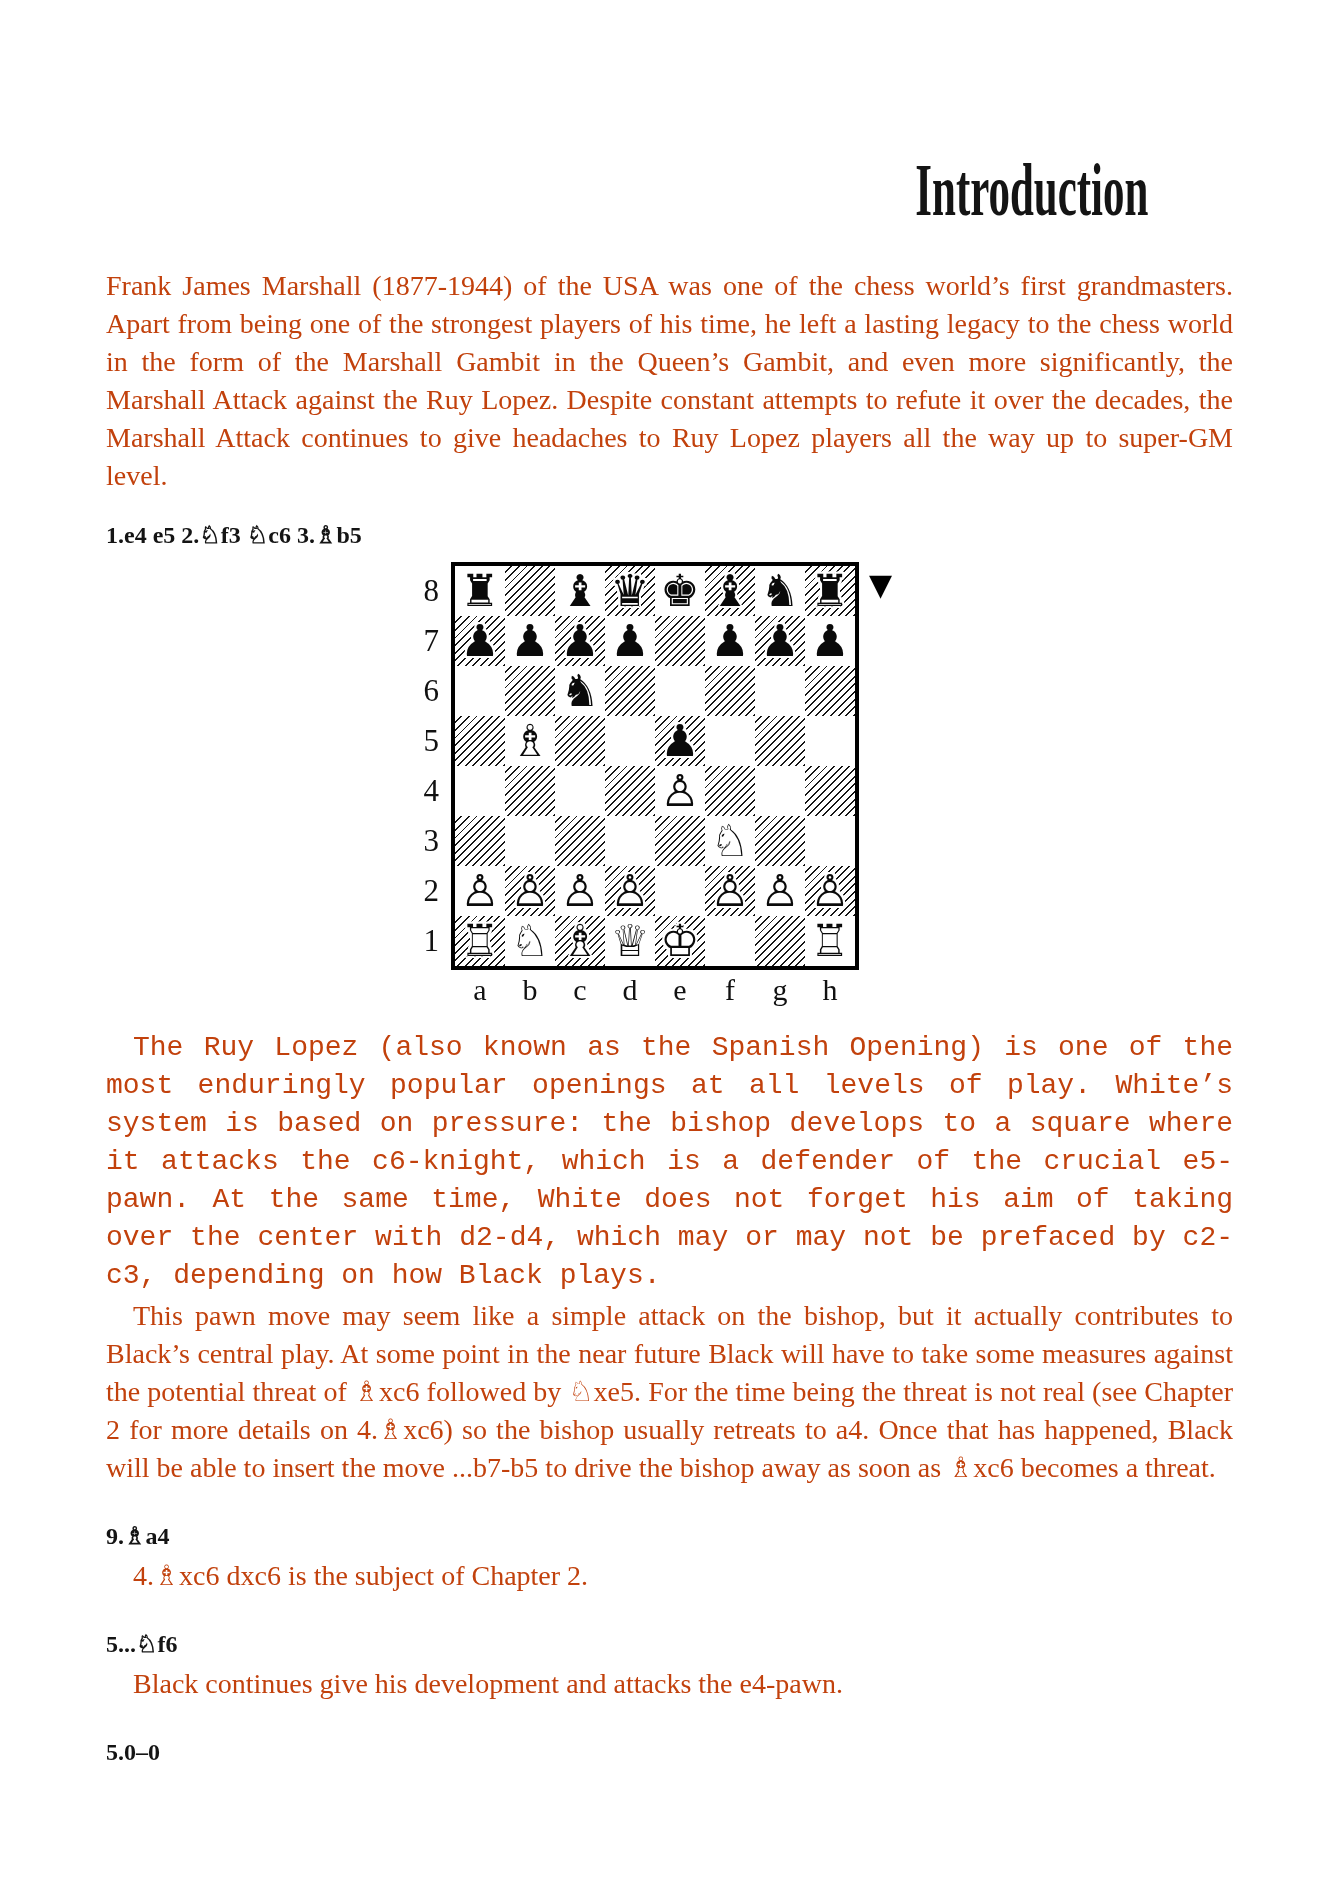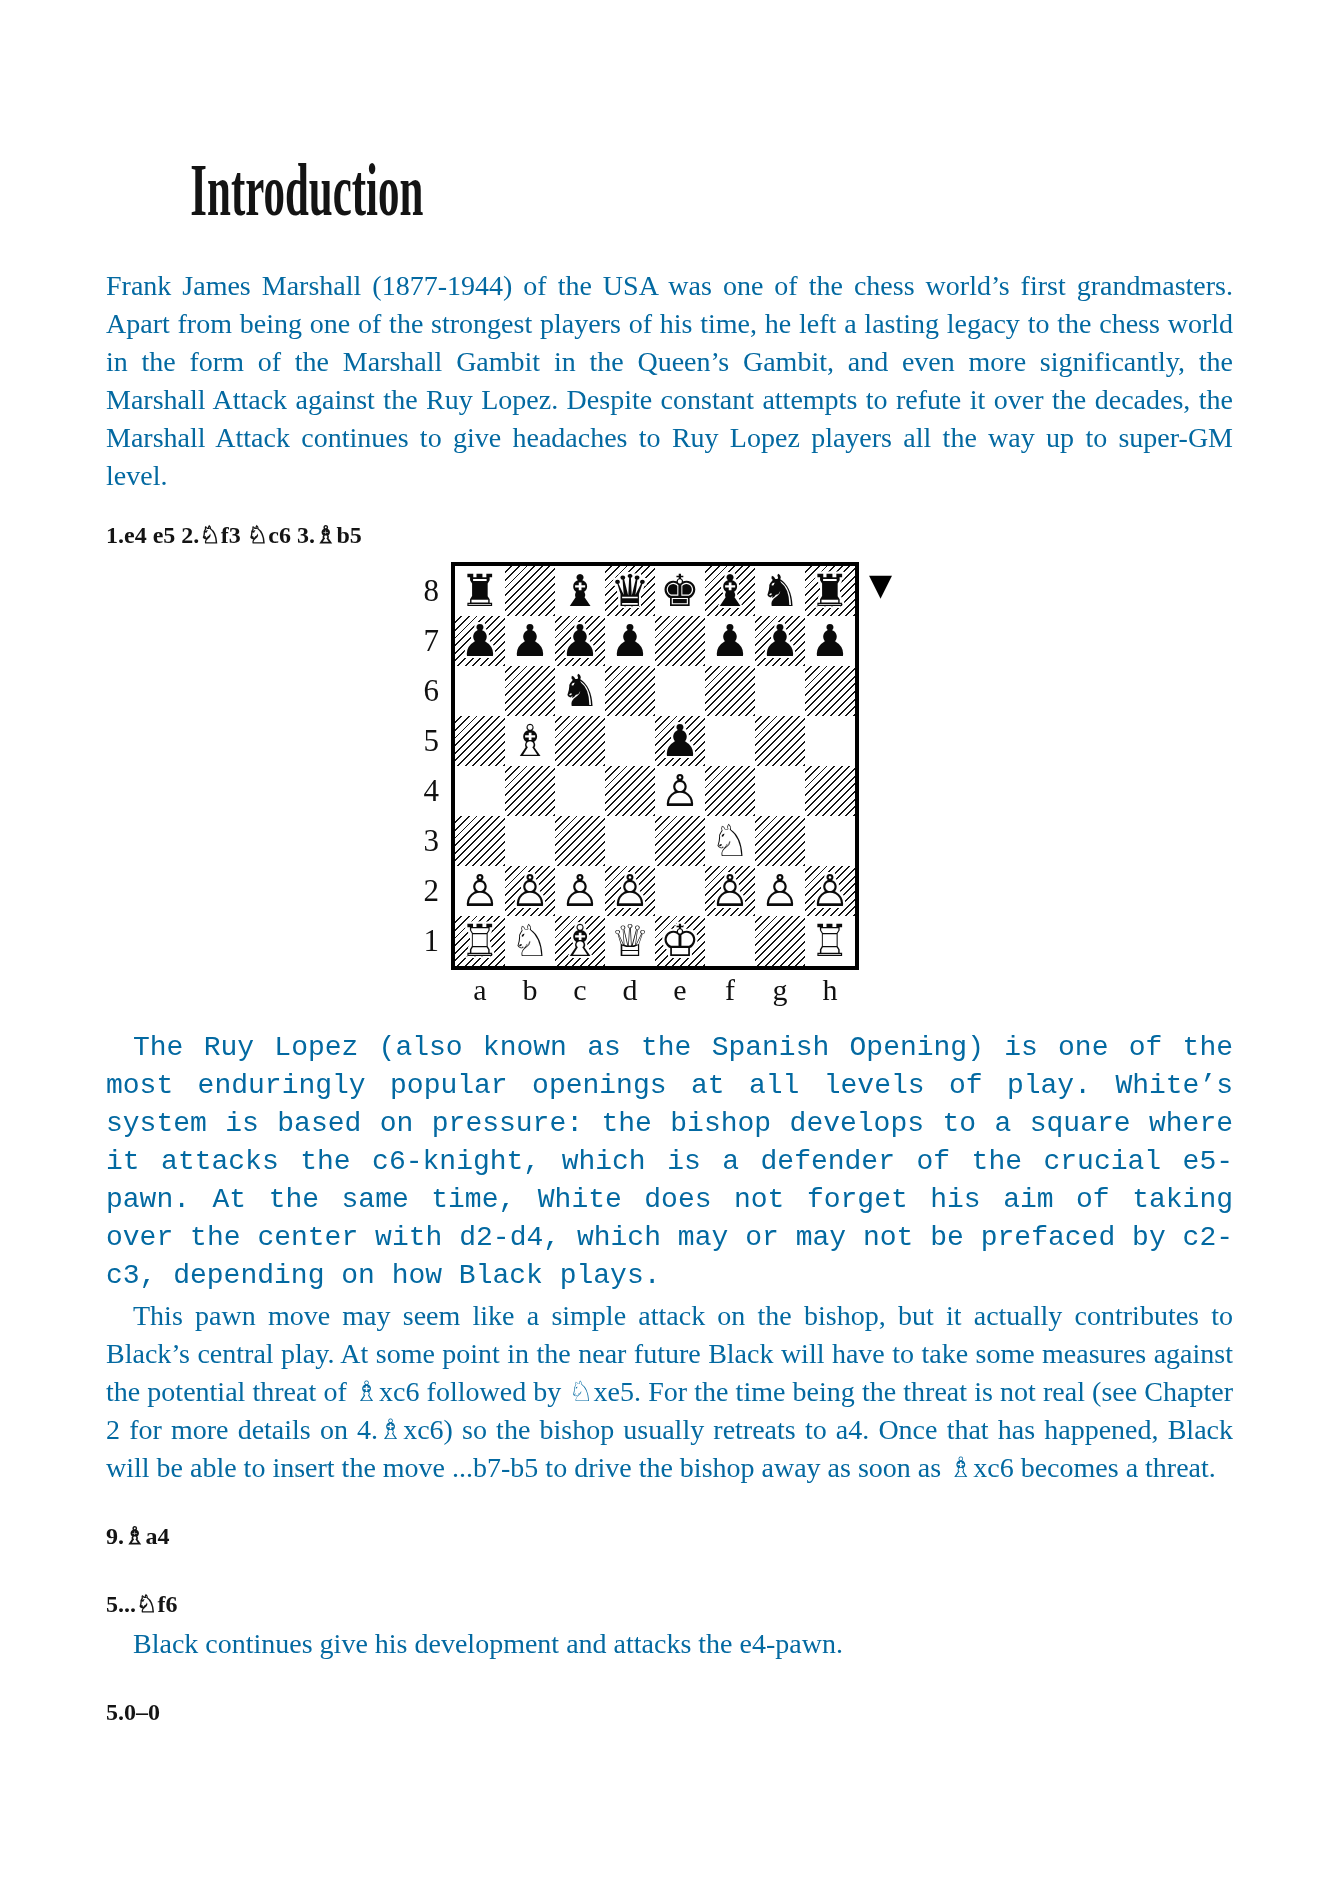--- a/index.html
+++ b/index.html
@@ -1,36 +1,36 @@
 <!DOCTYPE html>
 <html><head>
 <meta charset="utf-8">
 <style>
   * { margin:0; padding:0; box-sizing:border-box; }
   html,body { width:1339px; height:1890px; background:#ffffff; overflow:hidden; }
   body { font-family:"Liberation Serif", serif; color:#1c1c1c; }
   .page { width:1339px; height:1890px; padding:150px 106px 0 106px; background:#fff; }
 
-  .title-wrap { text-align:left; height:82px; }
+  .title-wrap { text-align:right; height:82px; }
   .page-title {
     display:inline-block;
     font-weight:700;
     font-size:74px;
     line-height:80px;
     color:#141414;
     transform:scaleX(0.58);
     transform-origin:center;
     white-space:nowrap;
   }
 
   .para {
     font-size:28px;
     line-height:38px;
     text-align:justify;
-    color:#0369a1;
+    color:#c2410c;
   }
   .para.indent { text-indent:27px; }
   .p1 { margin-top:35px; }
   .p2 { margin-top:21px;font-family:Liberation Mono, monospace; }
 
   .moves-heading {
     font-weight:700;
     font-size:24px;
     line-height:38px;
     color:#141414;
@@ -361,19 +361,20 @@
           <div class="file-label">h</div>
         </div>
     </div>
   </div>
 
   <p class="para indent p2">The Ruy Lopez (also known as the Spanish Opening) is one of the most enduringly popular openings at all levels of play. White’s system is based on pressure: the bishop develops to a square where it attacks the c6-knight, which is a defender of the crucial e5-pawn. At the same time, White does not forget his aim of taking over the center with d2-d4, which may or may not be prefaced by c2-c3, depending on how Black plays.</p>
 
   <p class="para indent section-body">This pawn move may seem like a simple attack on the bishop, but it actually contributes to Black’s central play. At some point in the near future Black will have to take some measures against the potential threat of ♗xc6 followed by ♘xe5. For the time being the threat is not real (see Chapter 2 for more details on 4.♗xc6) so the bishop usually retreats to a4. Once that has happened, Black will be able to insert the move ...b7-b5 to drive the bishop away as soon as ♗xc6 becomes a threat.</p>
 
   <p class="moves-heading section-heading">9.♗a4</p>
+  <p class="para indent section-body">4.♗xc6 dxc6 is the subject of Chapter 2.</p>
 
   <p class="moves-heading section-heading">5...♘f6</p>
   <p class="para indent section-body">Black continues give his development and attacks the e4-pawn.</p>
 
   <p class="moves-heading section-heading">5.0–0</p>
 
 </div>
 
 </body></html>

